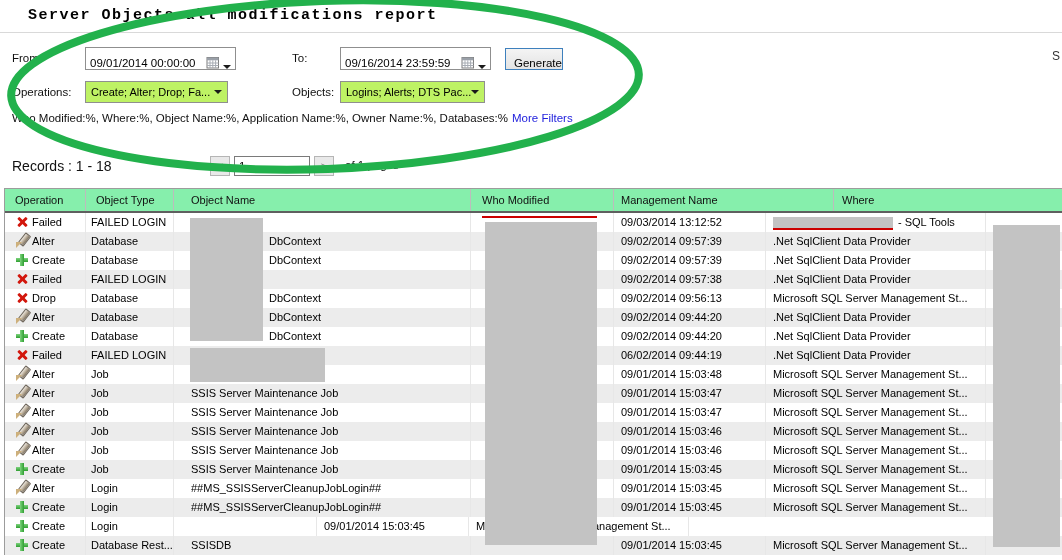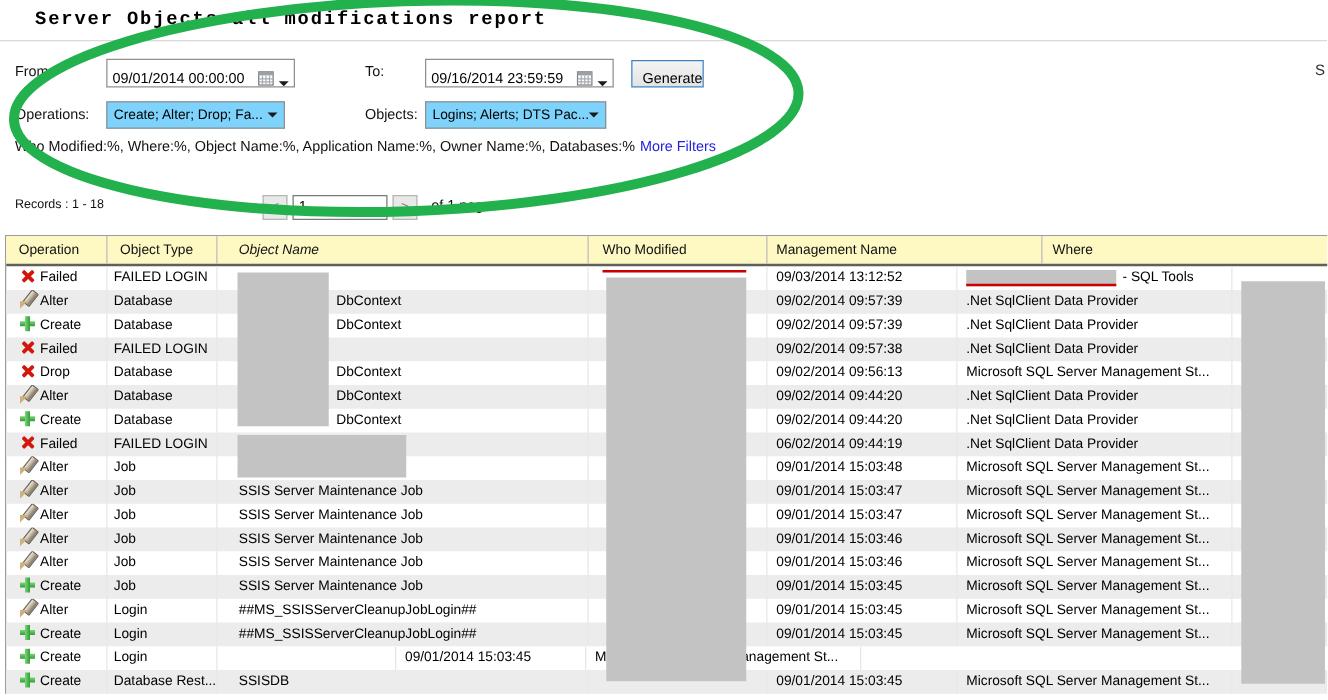--- a/index.html
+++ b/index.html
@@ -22,63 +22,63 @@
     position:absolute;height:21px;width:141px;background:#fff;border:1px solid #8f8f8f;
     display:flex;align-items:flex-end;padding:0 4px;gap:3px;
   }
   .datebox input{
     border:0;outline:none;flex:1;font-family:"Liberation Sans",sans-serif;
     font-size:11.5px;color:#000;padding:0;background:transparent;min-width:0;
   }
   .cal-ic{flex:0 0 auto;display:block;}
   .caret{width:0;height:0;border-left:4px solid transparent;border-right:4px solid transparent;border-top:4px solid #1a1a1a;flex:0 0 auto;}
   .ddbox{
-    position:absolute;height:20px;background:#7dd3fc;border:1px solid #8f8f8f;
+    position:absolute;height:20px;background:#bef264;border:1px solid #8f8f8f;
     display:flex;align-items:center;padding:0 5px;
   }
   .ddbox .ddtext{flex:1;font-size:11px;color:#000;white-space:nowrap;overflow:hidden;}
   .gen-btn{
     position:absolute;left:505px;top:48px;width:58px;height:22px;
     border:1px solid #3e80bd;background:linear-gradient(#f4f4f4,#e3e3e3);
     font-family:"Liberation Sans",sans-serif;font-size:11.5px;color:#000;padding:8px;cursor:pointer;
   }
   .filter-summary{position:absolute;left:12px;top:112px;font-size:11.5px;color:#111;white-space:nowrap;}
   .more-filters{position:absolute;left:512px;top:112px;font-size:11.5px;color:#2222dd;text-decoration:none;cursor:pointer;white-space:nowrap;}
 
   
-  .records{position:absolute;left:12px;top:158px;font-size:10px;color:#111;}
+  .records{position:absolute;left:12px;top:158px;font-size:14px;color:#111;}
   .pg-btn{
     position:absolute;top:156px;width:20px;height:20px;border:1px solid #b5b5b5;
     background:#e9e9e9;color:#7a7a7a;font-size:11px;line-height:18px;padding:0;cursor:pointer;
     font-family:"Liberation Sans",sans-serif;
   }
   .pg-prev{left:210px;} .pg-next{left:314px;}
   .pg-input{
     position:absolute;left:234px;top:156px;width:66px;height:18px;border:1px solid #7a7a7a;
     font-family:"Liberation Sans",sans-serif;font-size:11.5px;padding:0 4px;
   }
   .pg-of{position:absolute;left:345px;top:159px;font-size:11.5px;color:#111;}
 
   
   .grid{
     position:absolute;left:4px;top:188px;width:1058px;
     border-top:1px solid #9c9c9c;border-left:1px solid #9c9c9c;font-size:11px;
   }
-  .thead{display:flex;height:22px;background:#fef9c3;border-bottom:2px solid #5f5f5f;align-items:center;}
+  .thead{display:flex;height:22px;background:#86efac;border-bottom:2px solid #5f5f5f;align-items:center;}
   .th{height:22px;line-height:22px;box-sizing:border-box;border-right:1px solid #bcbcbc;
       padding-left:10px;color:#111;white-space:nowrap;overflow:hidden;}
   .tr{display:flex;height:19px;align-items:center;}
   .tr.even{background:#ececec;}
   .td{height:19px;line-height:19px;box-sizing:border-box;border-right:1px solid #e7e7e7;
       white-space:nowrap;overflow:hidden;color:#000;}
   .c1{width:81px;} .c2{width:88px;} .c3{width:297px;} .c4{width:143px;}
   .c5{width:152px;} .c6{width:220px;} .c7{width:76px;border-right:none;}
   .td.c1{padding-left:10px;} .td.c2{padding-left:5px;} .td.c3{padding-left:17px;}
   .td.c3.indent{padding-left:95px;} .td.c5{padding-left:7px;} .td.c6{padding-left:7px;}
-  .th.c3{padding-left:17px;font-style:italic;} .th.c4{padding-left:11px;} .th.c5{padding-left:7px;}
+  .th.c3{padding-left:17px;} .th.c4{padding-left:11px;} .th.c5{padding-left:7px;}
   .th.c6{padding-left:7px;} .th.c7{padding-left:8px;}
   .sort-glyph{font-size:9px;color:#555;margin-left:10px;}
 
   
   .op-ic{display:inline-block;width:14px;height:14px;position:relative;margin-right:3px;vertical-align:-3px;}
   .ic-x::before,.ic-x::after{content:"";position:absolute;left:5.5px;top:1px;width:3px;height:12px;background:#d2160c;border-radius:1px;}
   .ic-x::before{transform:rotate(45deg);} .ic-x::after{transform:rotate(-45deg);}
   .ic-plus::before{content:"";position:absolute;left:1px;top:5px;width:12px;height:4px;background:linear-gradient(#7ed47e,#2f9e31);}
   .ic-plus::after{content:"";position:absolute;left:5px;top:1px;width:4px;height:12px;background:linear-gradient(90deg,#7ed47e,#2f9e31);}
   .ic-pencil::before{content:"";position:absolute;left:6px;top:-1px;width:5px;height:11px;

